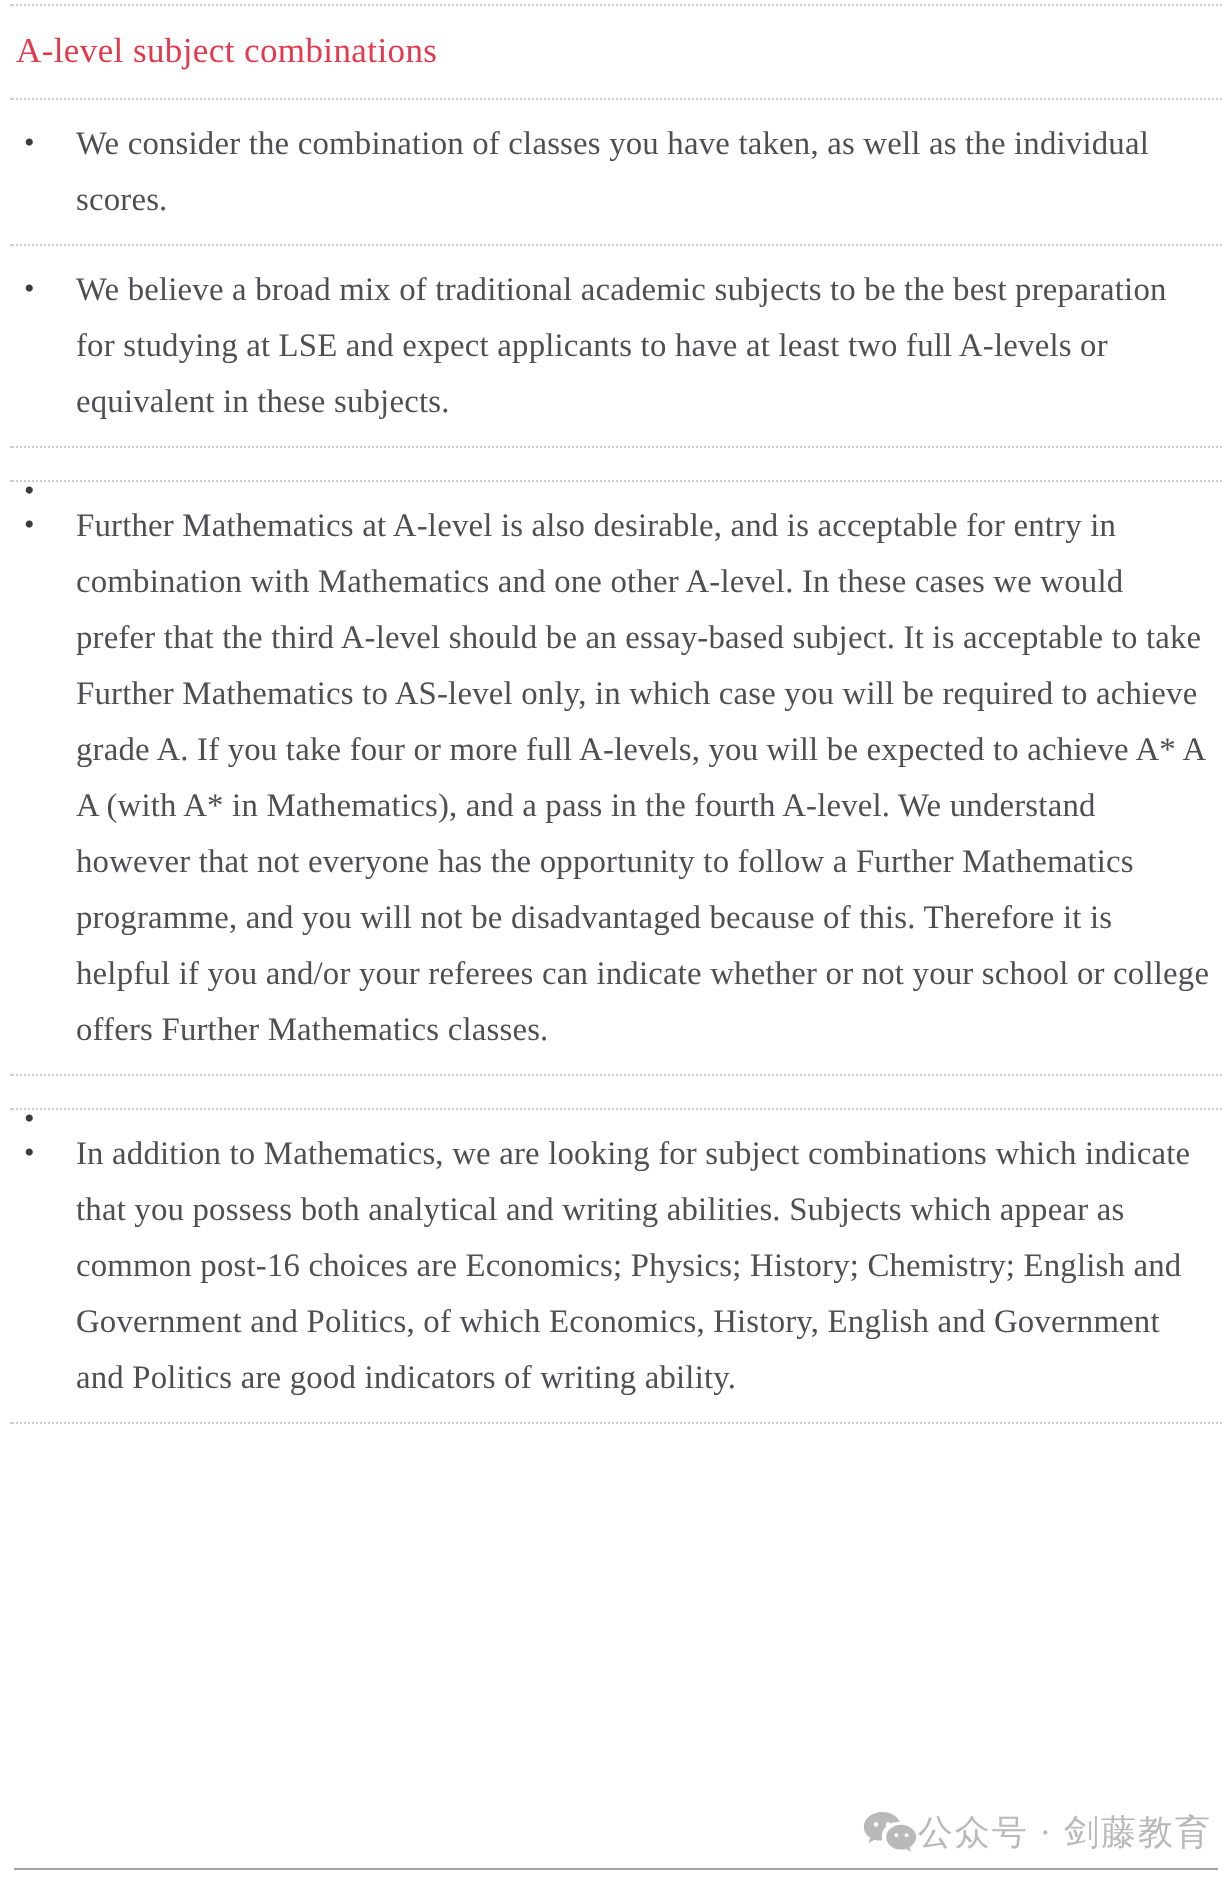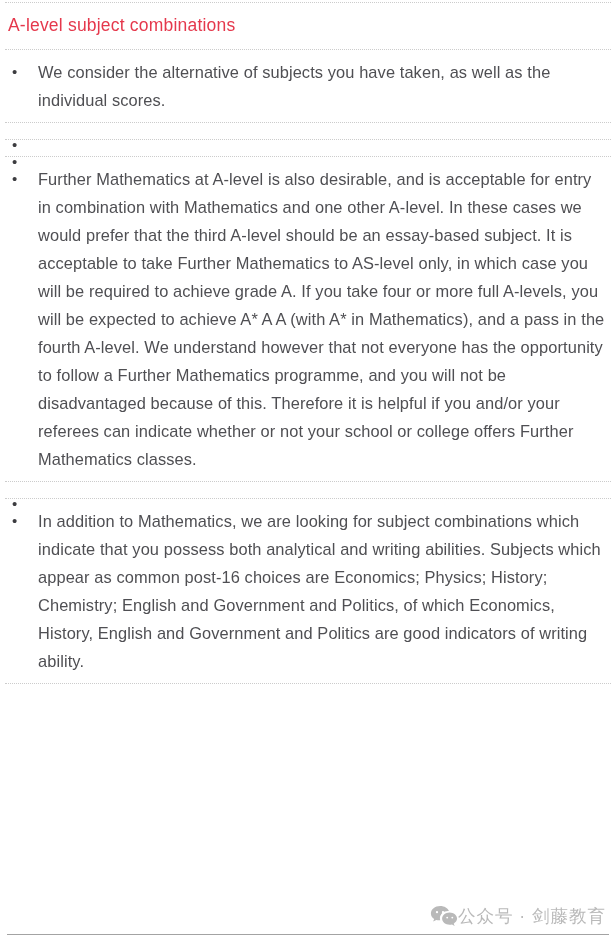--- a/index.html
+++ b/index.html
@@ -1,21 +1,21 @@
 <!DOCTYPE html>
 <html><head>
 <meta charset="utf-8">
 <style>
   html, body { margin: 0; padding: 0; background: #ffffff; }
   .page {
     position: relative;
     width: 616px;
     height: 941px;
     background: #ffffff;
-    font-family: Liberation Sans, sans-serif;
+    font-family: Liberation Serif, serif;
     overflow: hidden;
     box-sizing: border-box;
   }
   .sheet {
     margin: 2px 5px 0 5px;
     border-top: 1px dotted #cccccc;
   }
   .doc-title {
     margin: 0;
     padding: 12px 3px 13px 3px;
@@ -70,24 +70,25 @@
 </head>
 <body>
 
 <div class="page">
   <div class="sheet">
     <h1 class="doc-title">A-level subject combinations</h1>
 
     <div class="list">
       <div class="item">
         <span class="bullet">•</span>
-        <p class="item-text">We consider the alternative of subjects you have taken, as well as the individual scores.</p>
+        <p class="item-text">We consider the combination of classes you have taken, as well as the individual scores.</p>
       </div>
       <div class="item">
         <span class="bullet">•</span>
+        <p class="item-text">We believe a broad mix of traditional academic subjects to be the best preparation for studying at LSE and expect applicants to have at least two full A-levels or equivalent in these subjects.</p>
       </div>
       <div class="item">
         <span class="bullet">•</span>
       </div>
       <div class="item">
         <span class="bullet">•</span>
         <p class="item-text">Further Mathematics at A-level is also desirable, and is acceptable for entry in combination with Mathematics and one other A-level. In these cases we would prefer that the third A-level should be an essay-based subject. It is acceptable to take Further Mathematics to AS-level only, in which case you will be required to achieve grade A. If you take four or more full A-levels, you will be expected to achieve A* A A (with A* in Mathematics), and a pass in the fourth A-level. We understand however that not everyone has the opportunity to follow a Further Mathematics programme, and you will not be disadvantaged because of this. Therefore it is helpful if you and/or your referees can indicate whether or not your school or college offers Further Mathematics classes.</p>
       </div>
       <div class="item">
         <span class="bullet">•</span>

